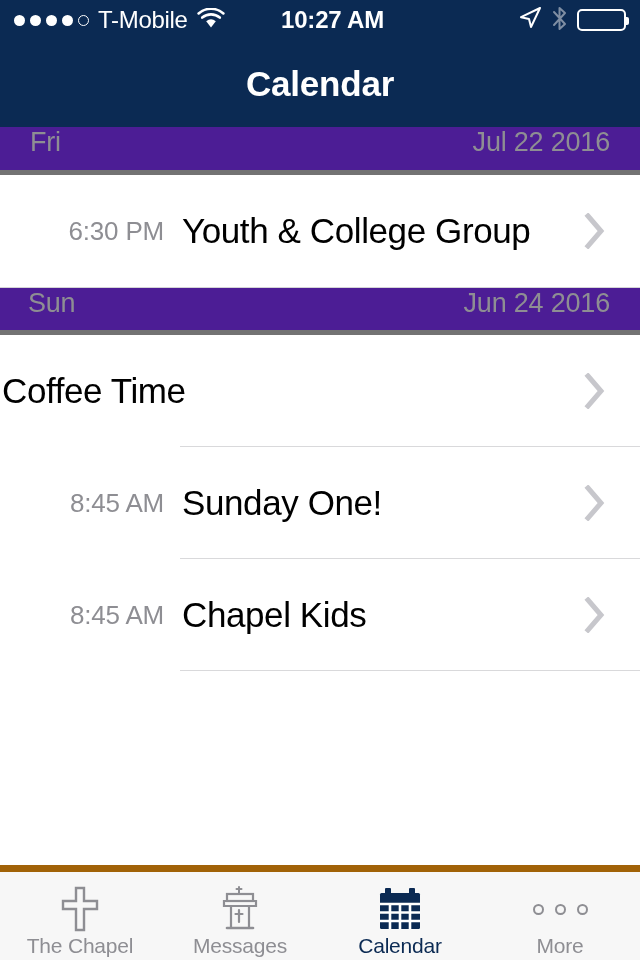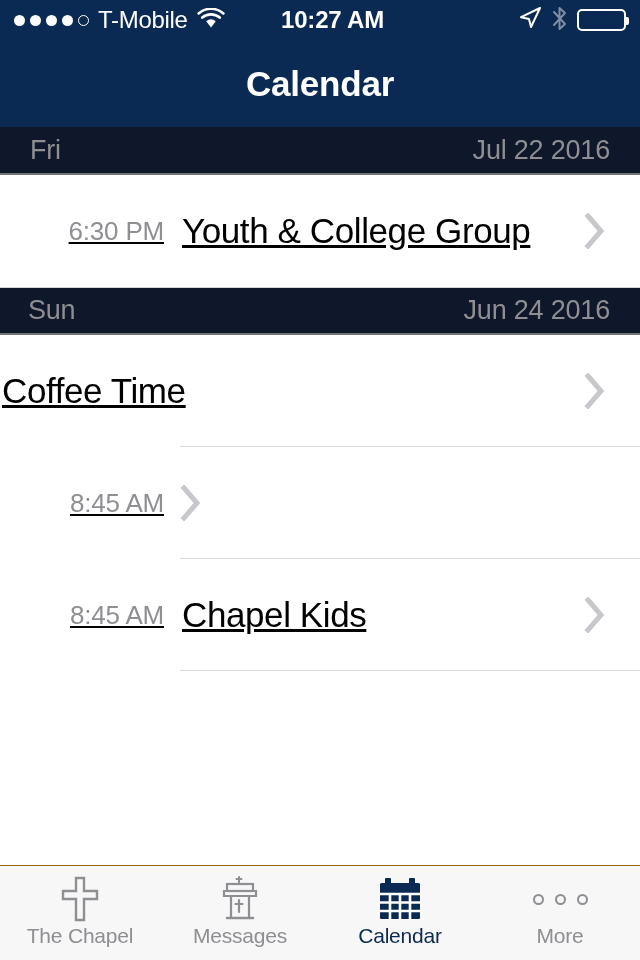--- a/index.html
+++ b/index.html
@@ -127,24 +127,23 @@
   .list {
     position: absolute;
     top: 127px; left: 0;
     width: 640px;
     height: 738px;
     overflow: hidden;
     background: #ffffff;
   }
   .section-header {
     height: 48px;
-    background: #0f172a;
-    border-bottom: 2px solid #737373;
-    display: flex;
-    align-items: center;
+    background: #4c1d95;
+    border-bottom: 5px solid #737373;
+    display: flex;
     justify-content: space-between;
     box-sizing: border-box;
     padding: 0 30px;
     color: #8e8e93;
     font-size: 27px;
     letter-spacing: -0.2px;
   }
   .section-header.topline {
     border-top: 1px solid #d4d4d6;
     padding-left: 28px;
@@ -152,21 +151,20 @@
   .sh-day { color: #8e8e93; }
   .sh-date { color: #8e8e93; }
 
   .row {
     position: relative;
     height: 112px;
     background: #ffffff;
     display: flex;
     align-items: center;
     box-sizing: border-box;
-    text-decoration: underline;
   }
   .row.sep::after {
     content: "";
     position: absolute;
     left: 180px; right: 0; bottom: 0;
     height: 1px;
     background: #d9d9db;
   }
   .row-time {
     width: 180px;
@@ -196,23 +194,24 @@
   }
   .chevron svg { display: block; }
 
   
   .tabbar {
     position: absolute;
     bottom: 0; left: 0;
     width: 640px;
     height: 95px;
     background: #f7f7f7;
-    border-top: 1px solid #a16207;
-    display: flex;
-    box-sizing: border-box;
+    border-top: 7px solid #a16207;
+    display: flex;
+    box-sizing: border-box;
+    align-items: center;
   }
   .tab {
     flex: 1 1 20%;
     display: flex;
     flex-direction: column;
     align-items: center;
     justify-content: flex-start;
     padding-top: 9px;
     box-sizing: border-box;
   }
@@ -317,20 +316,21 @@
       <div class="row-title">Coffee Time</div>
       <div class="chevron">
         <svg width="22" height="36" viewBox="0 0 22 36">
           <path d="M4 3 L17 18 L4 33" fill="none" stroke="#c7c7cc" stroke-width="5" stroke-linecap="square"></path>
         </svg>
       </div>
     </div>
 
     <div class="row sep">
       <div class="row-time">8:45 AM</div>
+      <div class="row-title">Sunday One!</div>
       <div class="chevron">
         <svg width="22" height="36" viewBox="0 0 22 36">
           <path d="M4 3 L17 18 L4 33" fill="none" stroke="#c7c7cc" stroke-width="5" stroke-linecap="square"></path>
         </svg>
       </div>
     </div>
 
     <div class="row sep">
       <div class="row-time">8:45 AM</div>
       <div class="row-title">Chapel Kids</div>

